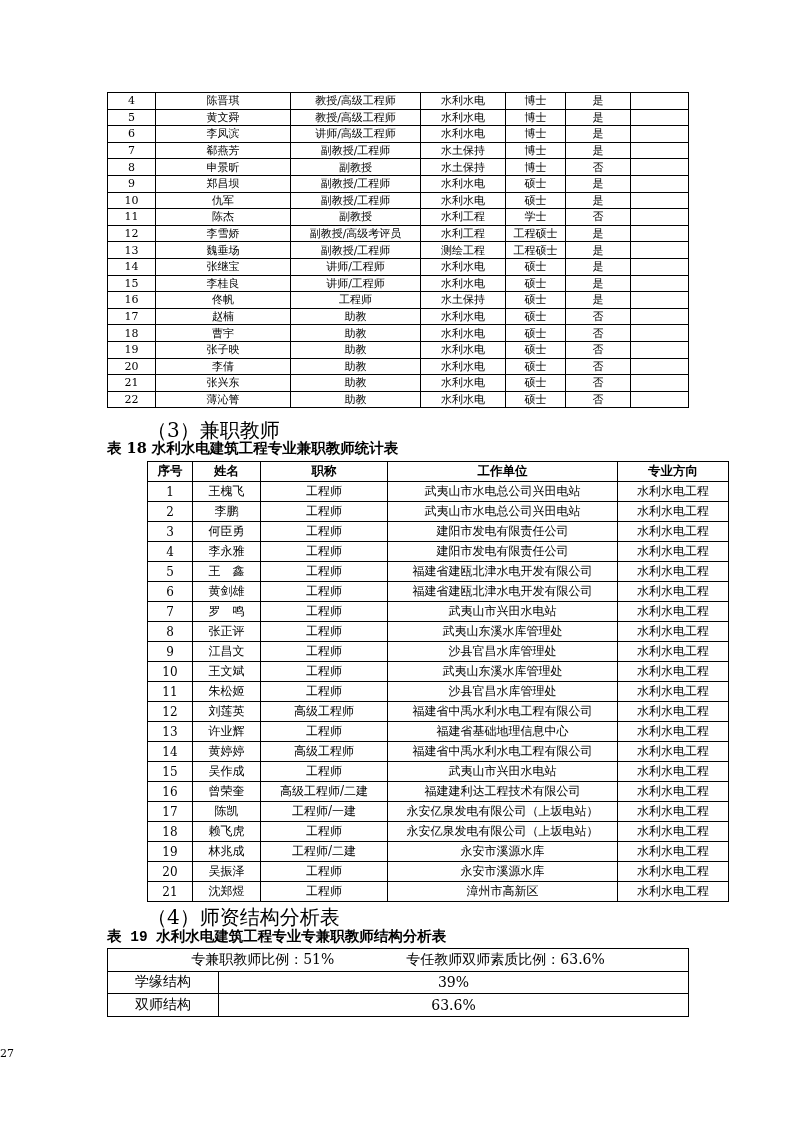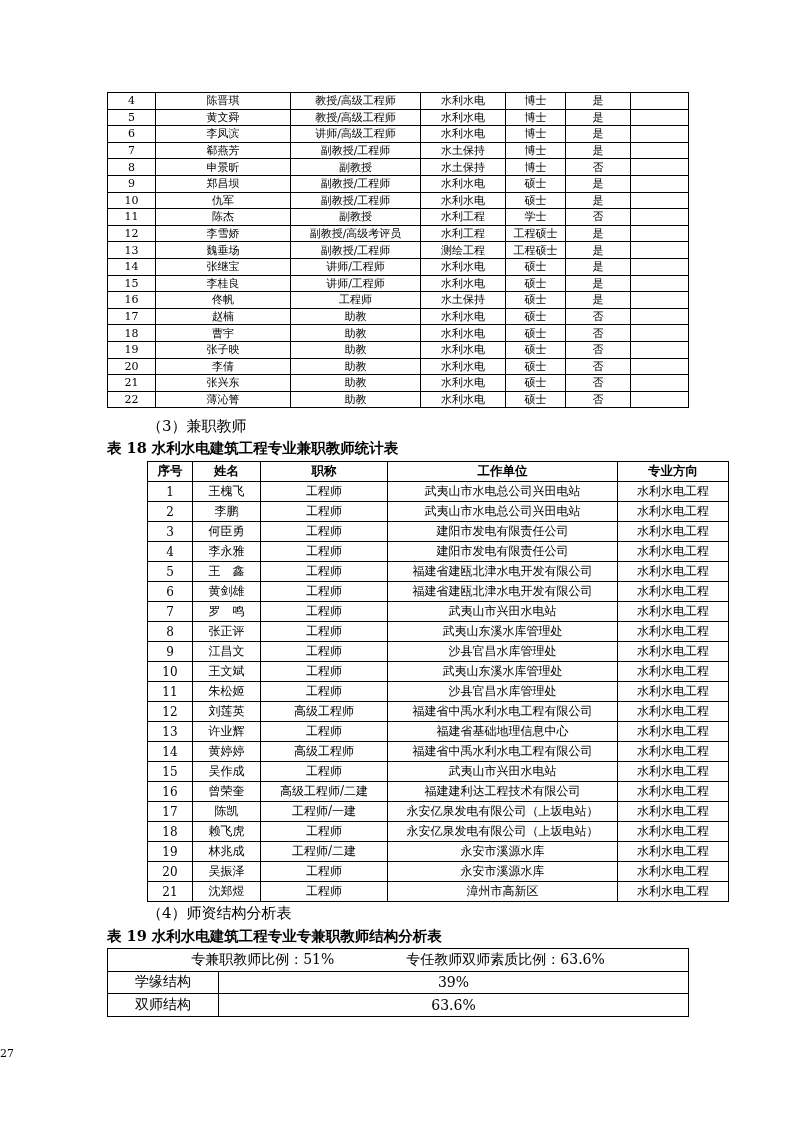--- a/index.html
+++ b/index.html
@@ -37,36 +37,36 @@
   .t19 { top:948px; font-size:14px; }
   .t19 td { height:21.5px; }
   .t19 .merged-row {
     white-space:nowrap;
   }
   .t19 .merged-row span { display:inline-block; }
   .t19 .gap { display:inline-block; width:72px; }
   .section-heading {
     position:absolute;
     left:147px;
-    font-size:15px;
+    font-size:20px;
     white-space:nowrap;
   }
   .sec3 { top:417px; }
   .sec4 { top:904px; }
   .table-title {
     position:absolute;
     left:107px;
     width:581px;
     text-align:left;
     font-weight:bold;
     font-size:14.5px;
     white-space:nowrap;
   }
   .tt18 { top:439px; }
-  .tt19 { top:927px; }
+  .tt19 { top:927px;font-family:Liberation Mono, monospace; }
   .page-number {
     position:absolute;
     top:1047px;
     left:0; width:100%;
     text-align:left;
     font-size:11px;
   }
 </style>
 </head>
 <body>

